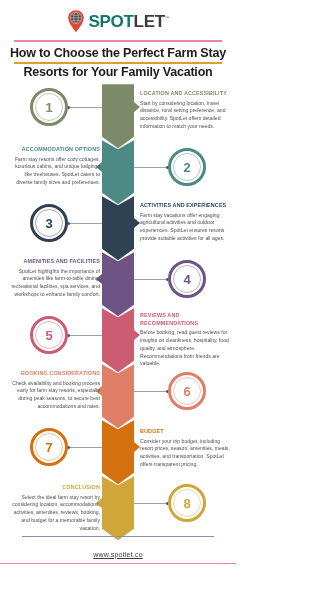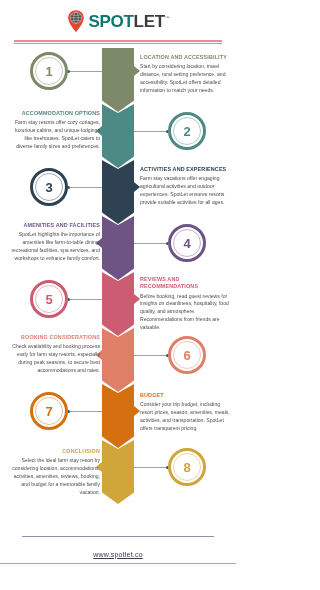--- a/index.html
+++ b/index.html
@@ -216,21 +216,25 @@
           <path d="M5.0 5.6 Q10 7.3 15.0 5.6"></path>
           <path d="M5.0 12.0 Q10 10.3 15.0 12.0"></path>
         </g>
       </svg>
     </span>
     <span class="logo-text"><span class="logo-spot">SPOT</span><span class="logo-let">LET</span><span class="logo-tm">™</span></span>
   </div>
 
   <div class="rule-pink"></div>
 
+  <div style="padding-top:4px;">
+    <div class="title-line">How to Choose the Perfect Farm Stay</div>
+  </div>
   <div class="rule-gold"></div>
+  <div class="title-line">Resorts for Your Family Vacation</div>
 
 </div>
 
 <div class="flow">
 
   <div class="arrow-col">
     <div class="arrow arrow-first" style="top:0px;   height:64px; background:#7C8A69;"></div>
     <div class="arrow arrow-mid" style="top:56px;  height:64px; background:#4E8A85;"></div>
     <div class="arrow arrow-mid" style="top:112px; height:64px; background:#2F4254;"></div>
     <div class="arrow arrow-mid" style="top:168px; height:64px; background:#6E5484;"></div>

